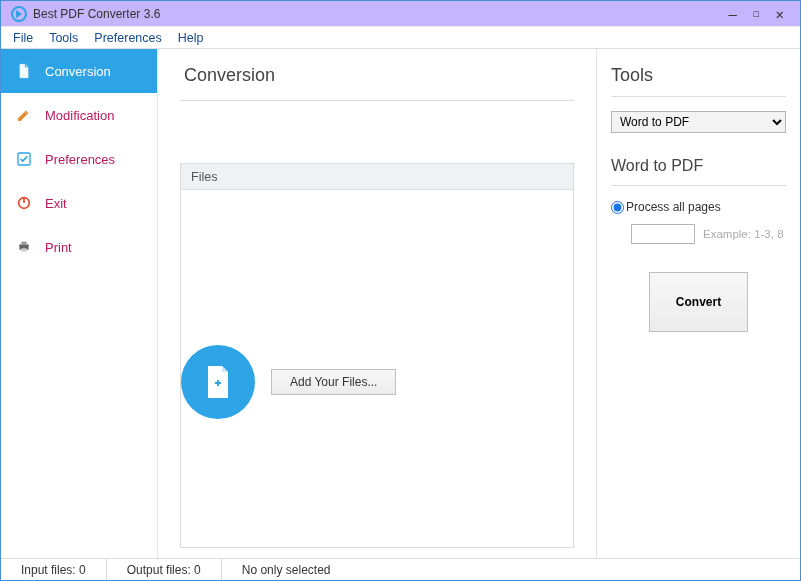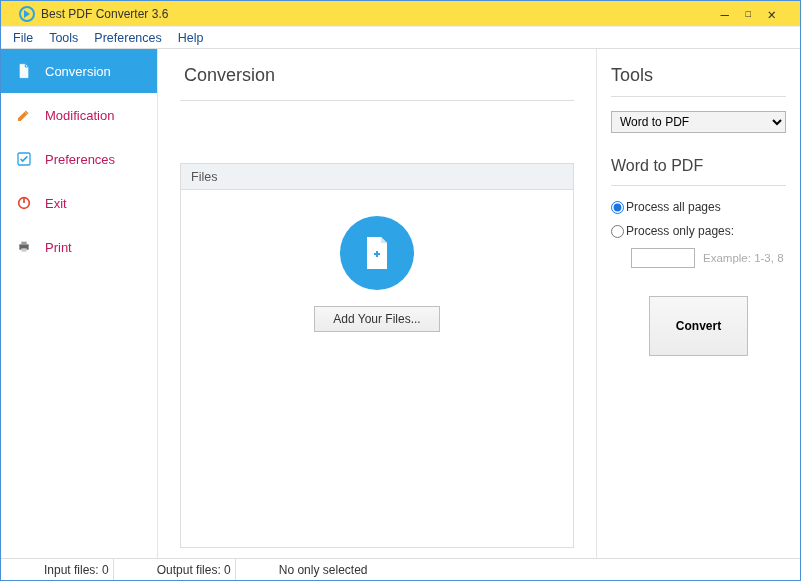--- a/index.html
+++ b/index.html
@@ -1,18 +1,18 @@
 <!DOCTYPE html>
 <html><head>
 <meta charset="utf-8">
 <style>
 * { margin: 0; padding: 0; box-sizing: border-box; font-family: "Segoe UI", Tahoma, sans-serif; }
 body { width: 801px; height: 581px; background: #fff; border: 1px solid #4A90D9; display: flex; flex-direction: column; overflow: hidden; }
 
-.title-bar { height: 26px; background: #fde047; display: flex; align-items: center; padding: 0 18px; border-bottom: 1px solid #eee; }
+.title-bar { height: 26px; background: #c4b5fd; display: flex; align-items: center; padding: 0 10px; border-bottom: 1px solid #eee; }
 .title-bar .app-icon { width: 16px; height: 16px; margin-right: 6px; }
 .title-bar .title-text { font-size: 12px; color: #333; flex: 1; }
 .title-bar .win-controls { display: flex; gap: 16px; align-items: center; padding-right: 6px; }
 .title-bar .win-controls span { font-size: 14px; color: #333; cursor: pointer; font-family: Consolas, monospace; }
 
 .menu-bar { height: 22px; display: flex; align-items: center; padding: 0 4px; font-size: 12.5px; border-bottom: 1px solid #ddd; }
 .menu-bar .menu-item { padding: 16px 8px; color: #1a4b8c; cursor: pointer; }
 
 .main { flex: 1; display: flex; overflow: hidden; }
 
@@ -20,37 +20,37 @@
 .sidebar-item { height: 44px; display: flex; align-items: center; padding: 0 14px; gap: 12px; cursor: pointer; color: #be185d; font-size: 13px; }
 .sidebar-item.active { background: #2EA3E6; color: #fff; }
 .sidebar-item.active .side-icon svg { stroke: #fff; fill: #fff; }
 .side-icon { width: 18px; height: 18px; display: flex; align-items: center; justify-content: center; }
 
 .content { flex: 1; padding: 16px 22px 10px 22px; display: flex; flex-direction: column; overflow: hidden; }
 .page-title { font-size: 18px; color: #444; font-weight: 400; margin-bottom: 14px; padding-left: 4px; }
 .hr { border: none; border-top: 1px solid #ddd; margin-bottom: 14px; }
 .files-box { border: 1px solid #ddd; flex: 1; display: flex; flex-direction: column; margin-top: 48px; }
 .files-header { height: 26px; background: #eef2f5; border-bottom: 1px solid #ddd; display: flex; align-items: center; padding: 0 10px; font-size: 12.5px; color: #555; }
-.files-body { flex: 1; display: flex; flex-direction: column; align-items: center; justify-content: flex-start; padding-top: 26px; gap: 16px; }
+.files-body { flex: 1; display: flex; align-items: center; justify-content: flex-start; padding-top: 26px; gap: 16px; }
 .big-circle { width: 74px; height: 74px; border-radius: 50%; background: #2EA3E6; display: flex; align-items: center; justify-content: center; }
 .add-button { padding: 5px 18px; background: linear-gradient(#f7f7f7,#ececec); border: 1px solid #bfbfbf; font-size: 12px; cursor: pointer; color: #333; }
 
 .right-panel { width: 204px; border-left: 1px solid #e5e5e5; padding: 16px 14px; display: flex; flex-direction: column; font-size: 13px; }
 .right-title { font-size: 18px; color: #444; margin-bottom: 10px; }
 .right-hr { border: none; border-top: 1px solid #ddd; margin-bottom: 14px; }
 .select-box { width: 100%; height: 22px; border: 1px solid #b5b5b5; background: #f3f3f3; font-size: 12px; padding: 0 4px; cursor: pointer; }
 .section-title { font-size: 16px; color: #444; margin-top: 24px; margin-bottom: 10px; }
 .radio-row { display: flex; align-items: center; gap: 2px; font-size: 12px; color: #333; margin-bottom: 10px; }
 .radio-row input { accent-color: #1a73e8; }
 .pages-input { width: 64px; height: 20px; border: 1px solid #b5b5b5; font-size: 12px; padding: 0 4px; }
 .example { font-size: 11.5px; color: #aaa; margin-left: 6px; }
 .convert-btn { align-self: center; margin-top: 18px; padding: 22px 26px; background: linear-gradient(#f7f7f7,#ececec); border: 1px solid #bfbfbf; font-size: 12px; font-weight: 700; cursor: pointer; }
 
 .status-bar { height: 22px; border-top: 1px solid #ddd; display: flex; align-items: center; font-size: 12px; color: #333; }
-.status-cell { padding: 0 4px; border-right: 1px solid #ddd; height: 100%; display: flex; align-items: center; margin-left: 39px; }
+.status-cell { padding: 0 20px; border-right: 1px solid #ddd; height: 100%; display: flex; align-items: center; }
 .status-cell:last-child { border-right: none; flex: 1; }
 </style>
 </head>
 <body>
 
 <div class="title-bar">
   <span class="app-icon">
     <svg viewBox="0 0 16 16" width="16" height="16">
         <circle cx="8" cy="8" r="7" fill="none" stroke="#2EA3E6" stroke-width="2"></circle>
         <path d="M5 4 L11 8 L5 12 Z" fill="#2EA3E6"></path>
@@ -146,24 +146,20 @@
     <hr class="right-hr">
     <select class="select-box">
       <option>Word to PDF</option>
     </select>
     <div class="section-title">Word to PDF</div>
     <hr class="right-hr">
     <label class="radio-row">
       <input type="radio" name="pages" checked="" style="">
       <span>Process all pages</span>
     </label>
-    <label class="radio-row">
-      <input type="radio" name="pages" style="">
-      <span>Process only pages:</span>
-    </label>
     <div class="radio-row" style="margin-left:20px;">
       <input class="pages-input" type="text" value="" style="">
       <span class="example">Example: 1-3, 8</span>
     </div>
     <button class="convert-btn">Convert</button>
   </div>
 
 </div>
 
 <div class="status-bar">

